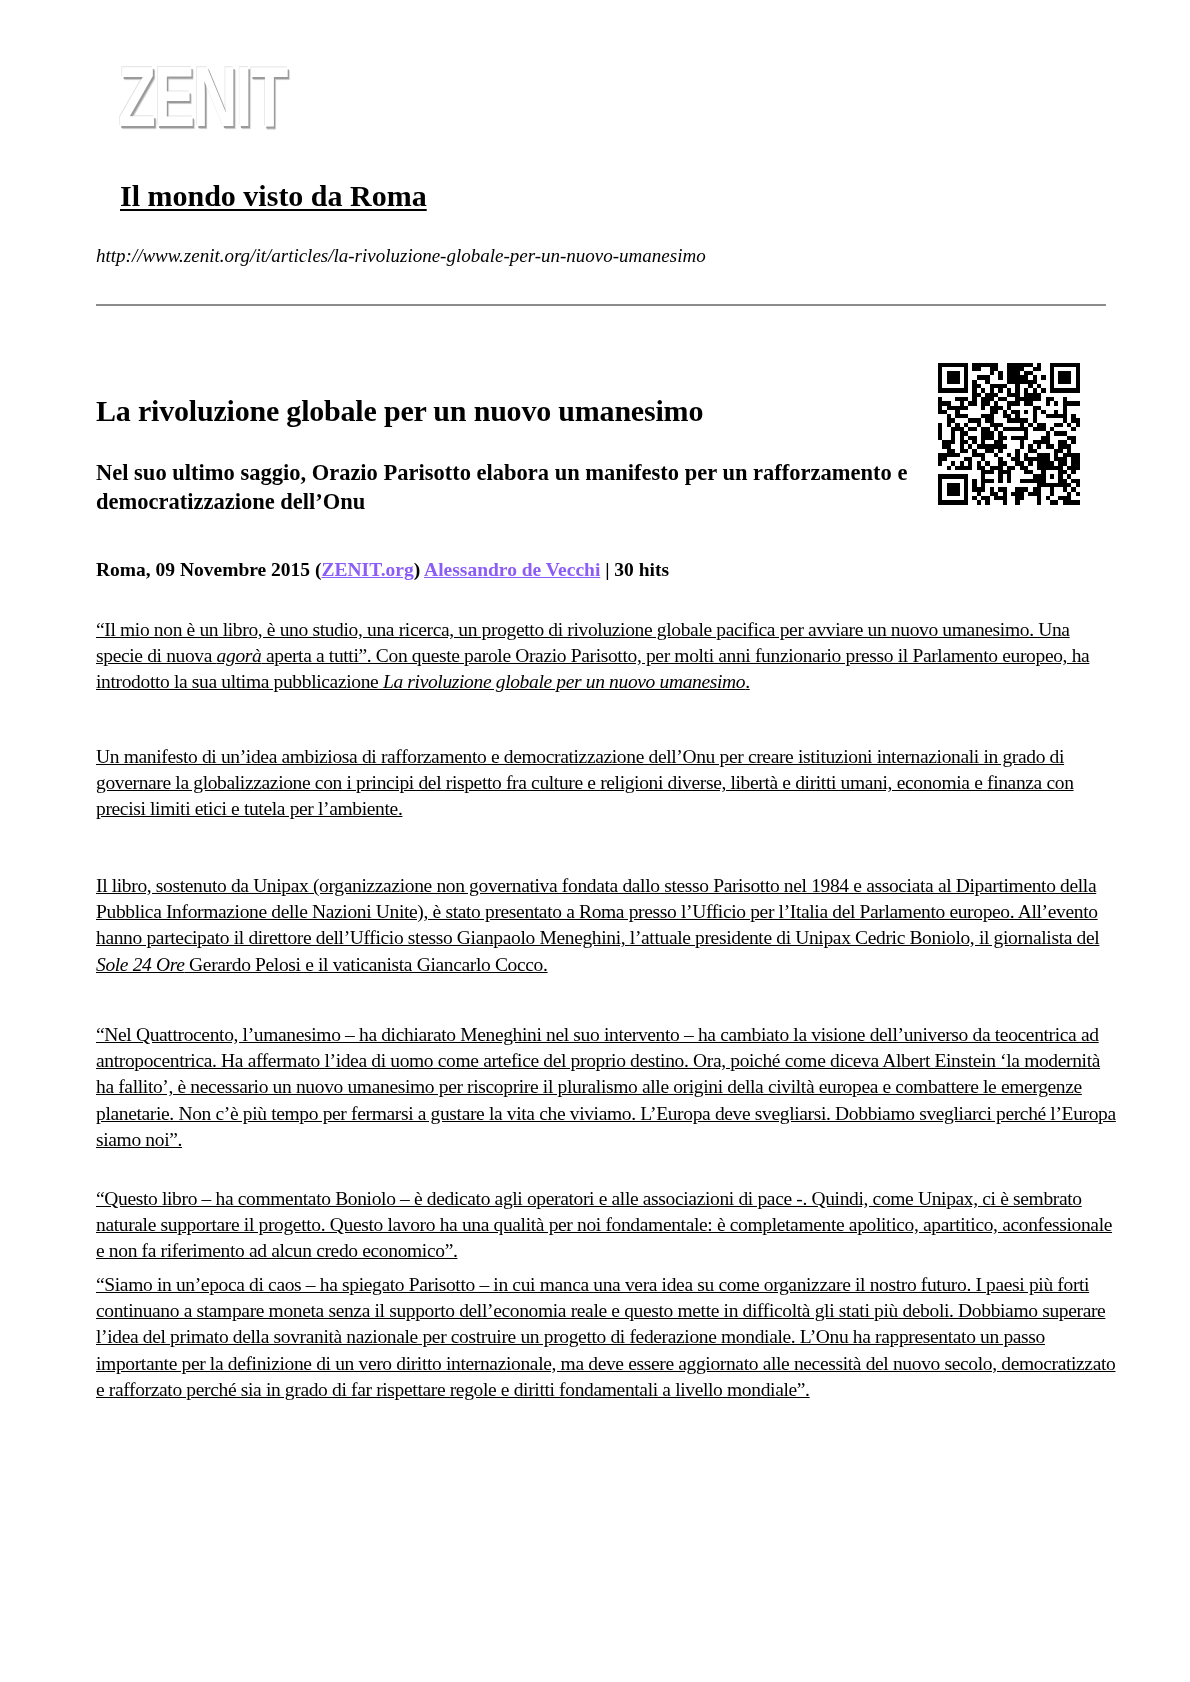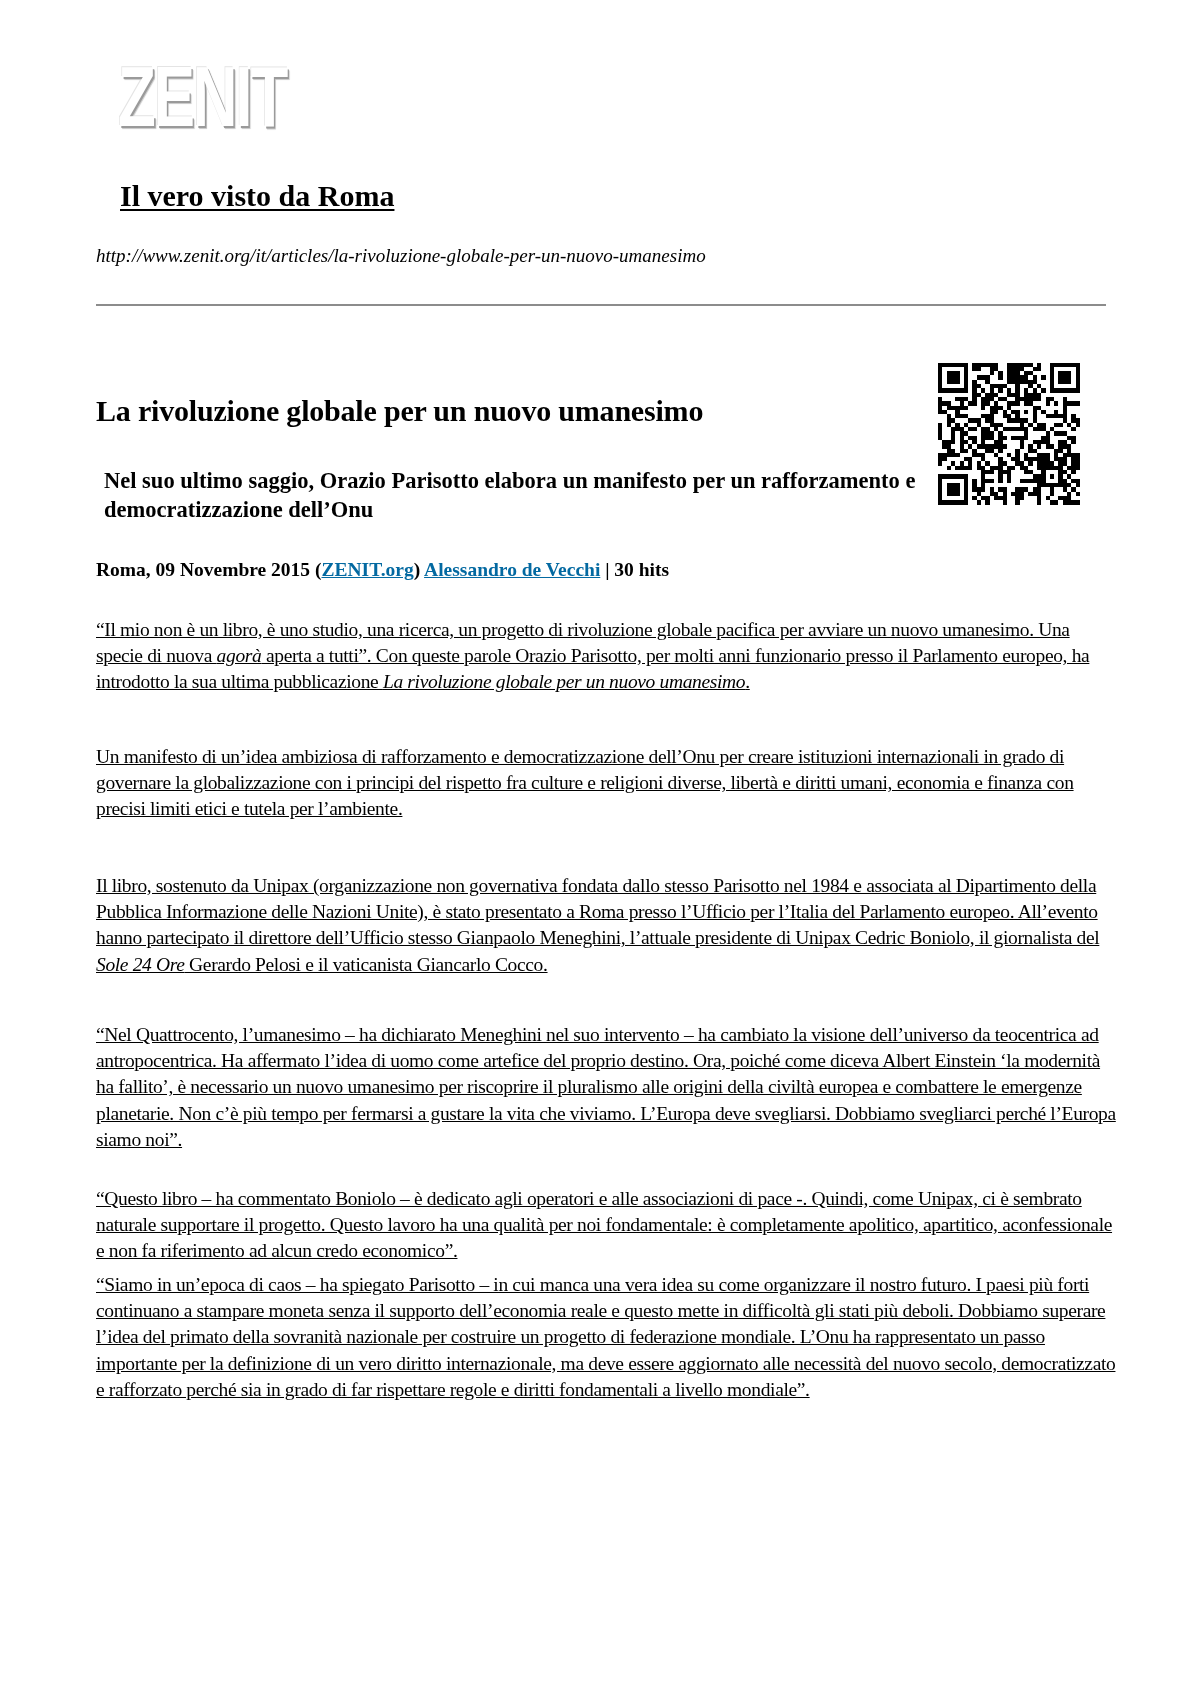--- a/index.html
+++ b/index.html
@@ -21,39 +21,39 @@
 
   #hr { left: 96px; top: 304px; width: 1010px; height: 0; border-top: 2px solid #8c8c8c; }
 
   #qr { left: 938px; top: 362px; width: 142px; height: 143px; }
 
   #title { left: 96px; top: 393px; font-size: 30px; font-weight: bold; line-height: 36px; white-space: nowrap; letter-spacing: -0.2px; }
 
   #subtitle { left: 96px; top: 459px; width: 820px; font-size: 22.5px; font-weight: bold; line-height: 28.5px; }
 
   #byline { left: 96px; top: 557px; font-size: 19.5px; font-weight: bold; line-height: 26px; white-space: nowrap; }
-  #byline a { color: #0369a1; text-decoration: underline; }
+  #byline a { color: #8b5cf6; text-decoration: underline; }
 
   .para { position: absolute; left: 96px; width: 1020px; font-size: 19.5px; line-height: 26.2px; letter-spacing: -0.35px; margin: 0; text-decoration: underline; }
   .para i { font-style: italic; }
   #p1 { top: 617px; }
   #p2 { top: 744px; }
   #p3 { top: 873px; }
   #p4 { top: 1022px; }
   #p5 { top: 1186px; }
   #p6 { top: 1272px; }
 </style>
 </head>
 <body>
 
 <div id="logo" class="abs">
   <span class="letters">ZENIT</span>
 </div>
 
-<div id="site-tagline" class="abs">Il vero visto da Roma</div>
+<div id="site-tagline" class="abs">Il mondo visto da Roma</div>
 
 <div id="article-url" class="abs">http://www.zenit.org/it/articles/la-rivoluzione-globale-per-un-nuovo-umanesimo</div>
 
 <div id="hr" class="abs"></div>
 
 <div id="qr" class="abs">
   <svg id="qr-svg" width="142" height="143" viewBox="0 0 33 33" shape-rendering="crispEdges">
       <rect x="0" y="0" width="1" height="1" fill="#000"></rect>
       <rect x="1" y="0" width="1" height="1" fill="#000"></rect>
       <rect x="2" y="0" width="1" height="1" fill="#000"></rect>
@@ -627,21 +627,21 @@
       <rect x="27" y="32" width="1" height="1" fill="#000"></rect>
       <rect x="29" y="32" width="1" height="1" fill="#000"></rect>
       <rect x="30" y="32" width="1" height="1" fill="#000"></rect>
       <rect x="31" y="32" width="1" height="1" fill="#000"></rect>
       <rect x="32" y="32" width="1" height="1" fill="#000"></rect>
     </svg>
 </div>
 
 <h1 id="title" class="abs" style="margin:0">La rivoluzione globale per un nuovo umanesimo</h1>
 
-<h2 id="subtitle" class="abs" style="margin:8px">Nel suo ultimo saggio, Orazio Parisotto elabora un manifesto per un rafforzamento e democratizzazione dell’Onu</h2>
+<h2 id="subtitle" class="abs" style="margin:0">Nel suo ultimo saggio, Orazio Parisotto elabora un manifesto per un rafforzamento e democratizzazione dell’Onu</h2>
 
 <div id="byline" class="abs">
   <span>Roma, 09 Novembre 2015 (</span><a>ZENIT.org</a><span>) </span><a>Alessandro de Vecchi</a><span> | 30 hits</span>
 </div>
 
 <p id="p1" class="para"><span>“Il mio non è un libro, è uno studio, una ricerca, un progetto di rivoluzione globale pacifica per avviare un nuovo umanesimo. Una specie di nuova </span><i>agorà</i><span> aperta a tutti”. Con queste parole Orazio Parisotto, per molti anni funzionario presso il Parlamento europeo, ha introdotto la sua ultima pubblicazione </span><i>La rivoluzione globale per un nuovo umanesimo</i><span>.</span></p>
 
 <p id="p2" class="para">Un manifesto di un’idea ambiziosa di rafforzamento e democratizzazione dell’Onu per creare istituzioni internazionali in grado di governare la globalizzazione con i principi del rispetto fra culture e religioni diverse, libertà e diritti umani, economia e finanza con precisi limiti etici e tutela per l’ambiente.</p>
 
 <p id="p3" class="para"><span>Il libro, sostenuto da Unipax (organizzazione non governativa fondata dallo stesso Parisotto nel 1984 e associata al Dipartimento della Pubblica Informazione delle Nazioni Unite), è stato presentato a Roma presso l’Ufficio per l’Italia del Parlamento europeo. All’evento hanno partecipato il direttore dell’Ufficio stesso Gianpaolo Meneghini, l’attuale presidente di Unipax Cedric Boniolo, il giornalista del </span><i>Sole 24 Ore</i><span> Gerardo Pelosi e il vaticanista Giancarlo Cocco.</span></p>

